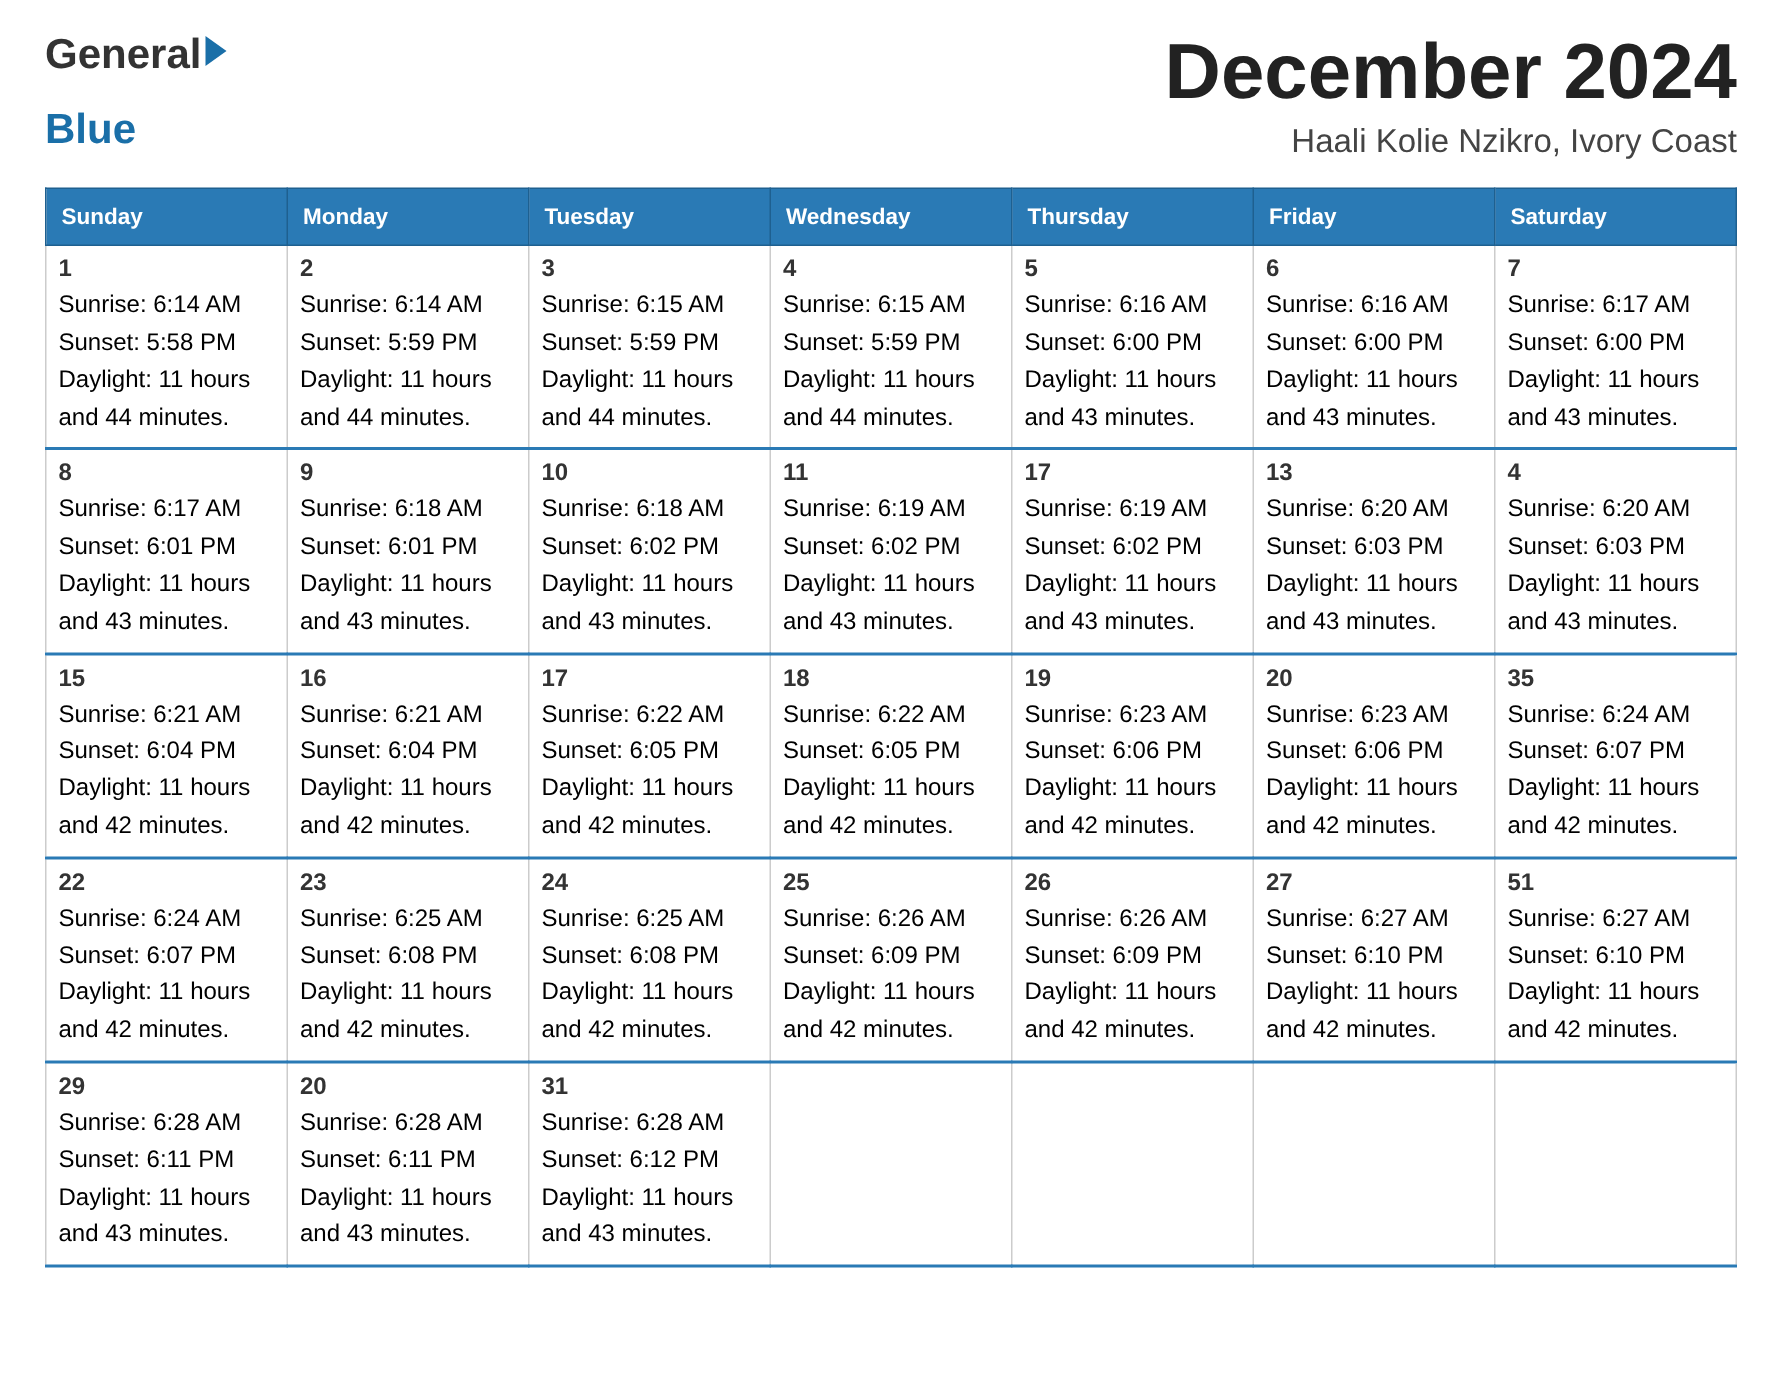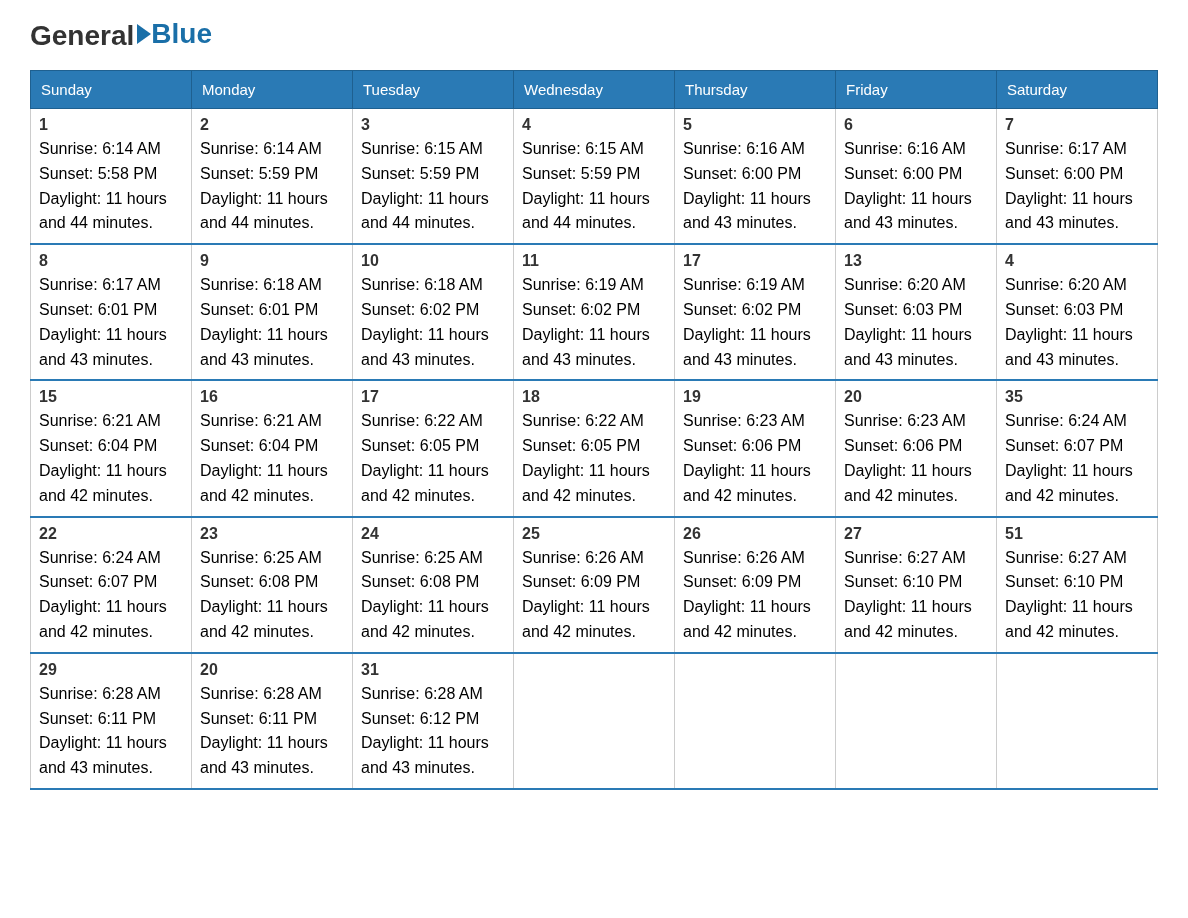--- a/index.html
+++ b/index.html
@@ -11,22 +11,23 @@
       padding: 20px 30px;
     }
     .header {
       display: flex;
       justify-content: space-between;
       align-items: flex-start;
       margin-bottom: 18px;
     }
     .logo {
       display: flex;
-      flex-direction: row;
+      flex-direction: column;
       align-items: flex-start;
+      gap: 20px;
     }
     .logo-text {
       font-size: 28px;
       font-weight: bold;
       color: #333;
       display: flex;
       align-items: center;
     }
     .logo-general { color: #333; }
     .logo-arrow {
@@ -60,21 +61,21 @@
       margin-top: 4px;
     }
     table {
       width: 100%;
       border-collapse: collapse;
     }
     thead th {
       background-color: #2a7ab5;
       color: #fff;
       font-size: 15px;
-      font-weight: normal;
+      font-weight: bold;
       padding: 10px 10px 10px 10px;
       text-align: left;
       border: 1px solid #1e6090;
     }
     tbody td {
       border: 1px solid #ccc;
       vertical-align: top;
       padding: 7px 8px;
       font-size: 13px;
       color: #333;
@@ -102,20 +103,24 @@
 </head>
 <body>
 
 <div class="header">
   <div class="logo">
     <div class="logo-text">
       <span class="logo-general">General</span>
       <span class="logo-arrow"></span>
     </div>
     <div class="logo-blue">Blue</div>
+  </div>
+  <div class="title-section">
+    <div class="month-title">December 2024</div>
+    <div class="location-title">Haali Kolie Nzikro, Ivory Coast</div>
   </div>
 </div>
 
 <table>
   <thead>
     <tr>
     <th>Sunday</th>
         <th>Monday</th>
         <th>Tuesday</th>
         <th>Wednesday</th>

